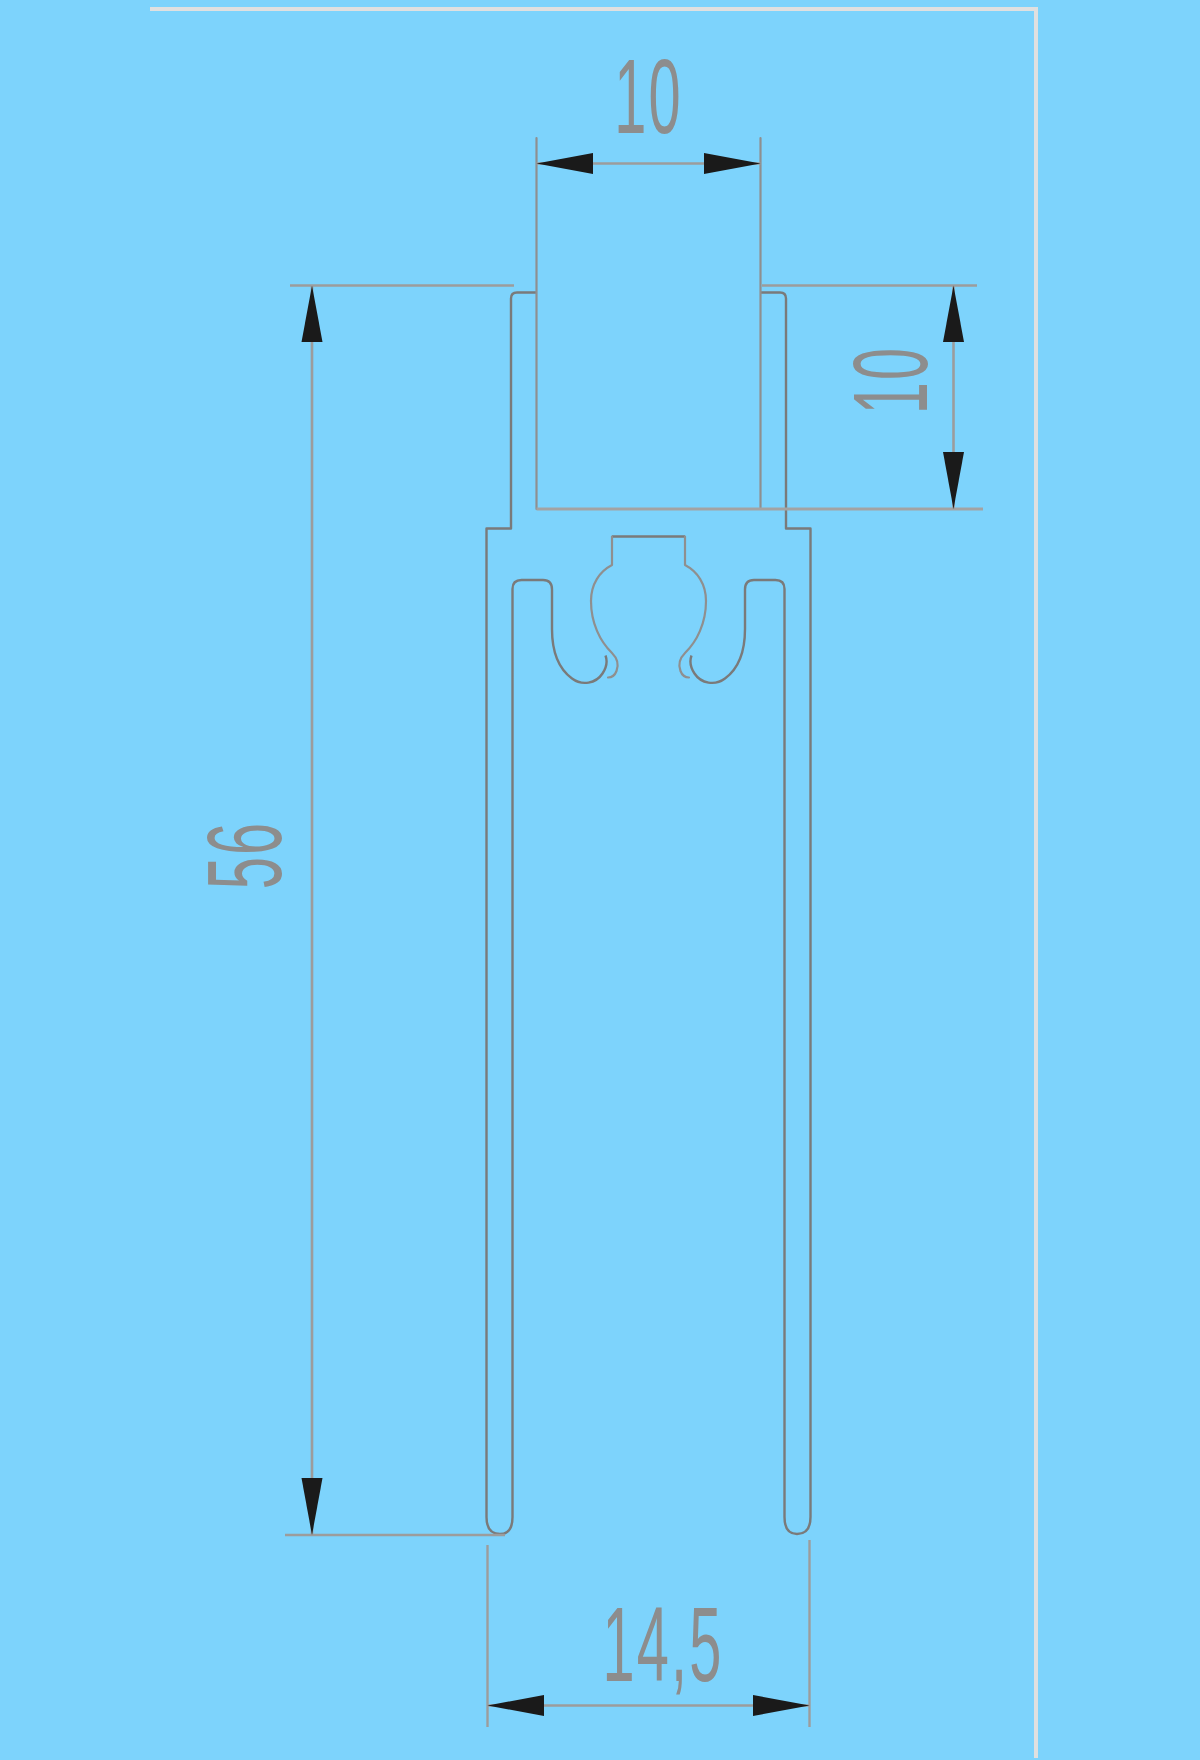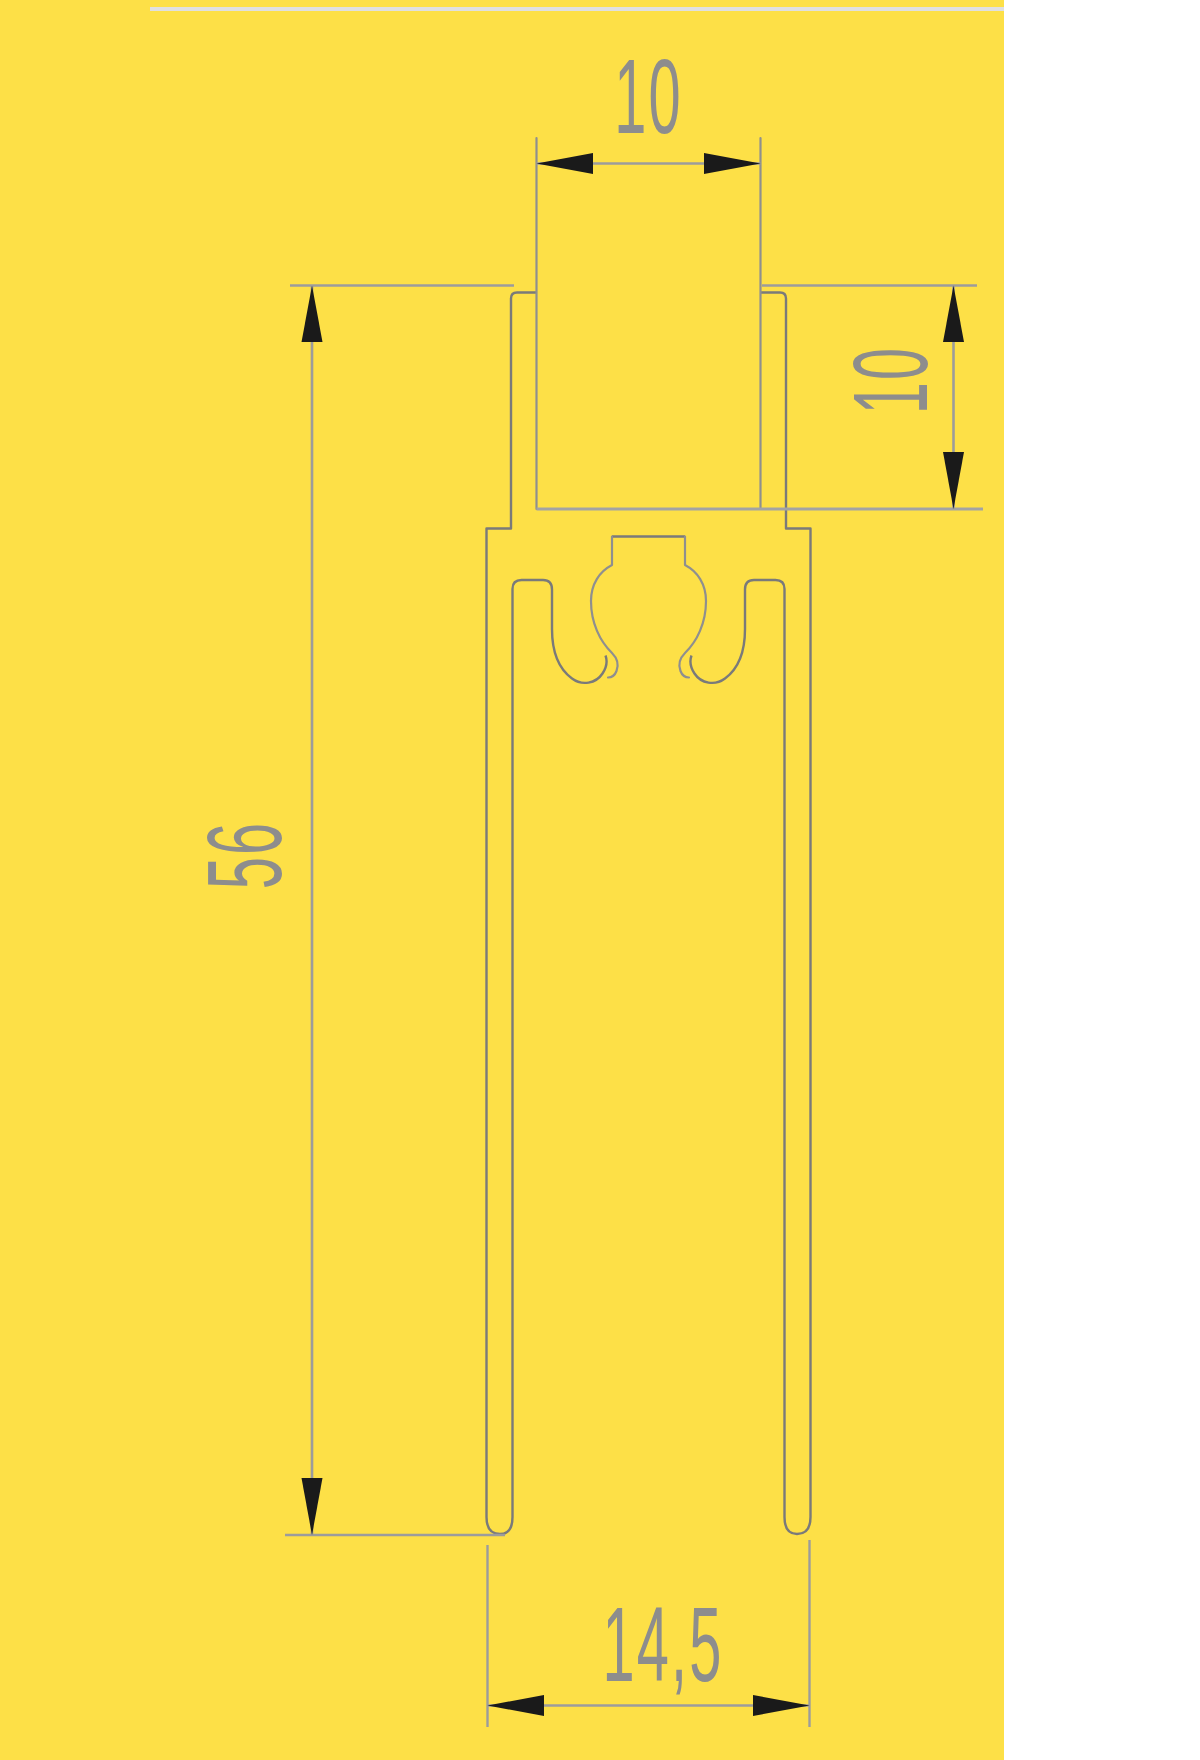--- a/index.html
+++ b/index.html
@@ -3,23 +3,23 @@
 <meta charset="utf-8">
 <style>
   html, body {
     margin: 0;
     padding: 0;
     background: #ffffff;
     font-family: "Liberation Sans", sans-serif;
   }
   .page {
     position: relative;
-    width: 1004px;
+    width: 1200px;
     height: 1760px;
-    background: #fde047;
+    background: #7dd3fc;
     overflow: hidden;
   }
   svg { display: block; }
 
   
   .frame-line       { stroke: #e0e0e0; stroke-width: 4; fill: none; }
 
   
   .outline          { stroke: #7a7a7a; stroke-width: 2.4; fill: none;
                       stroke-linejoin: round; stroke-linecap: butt; }

